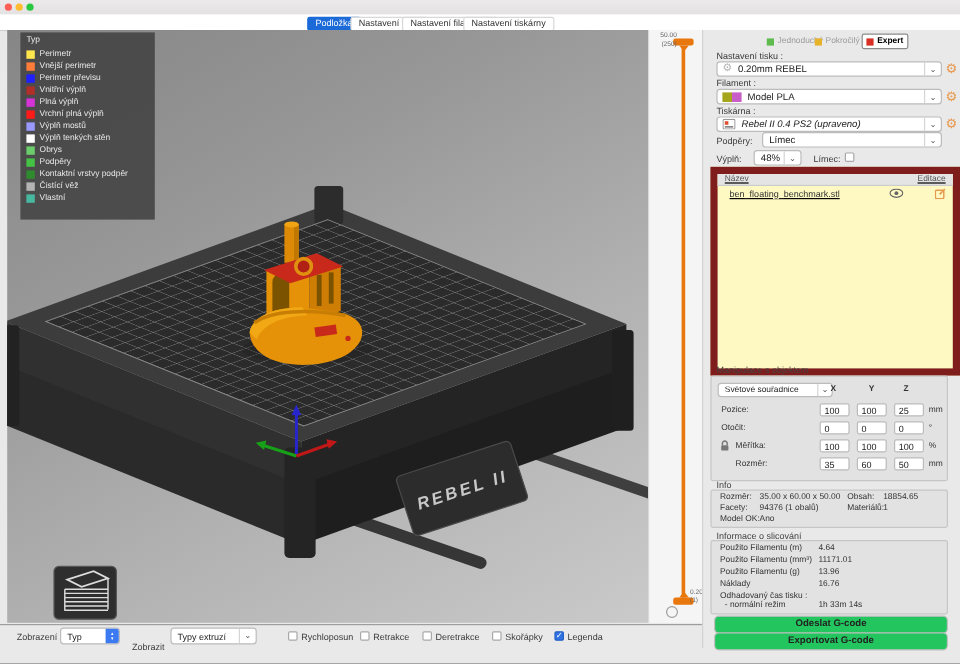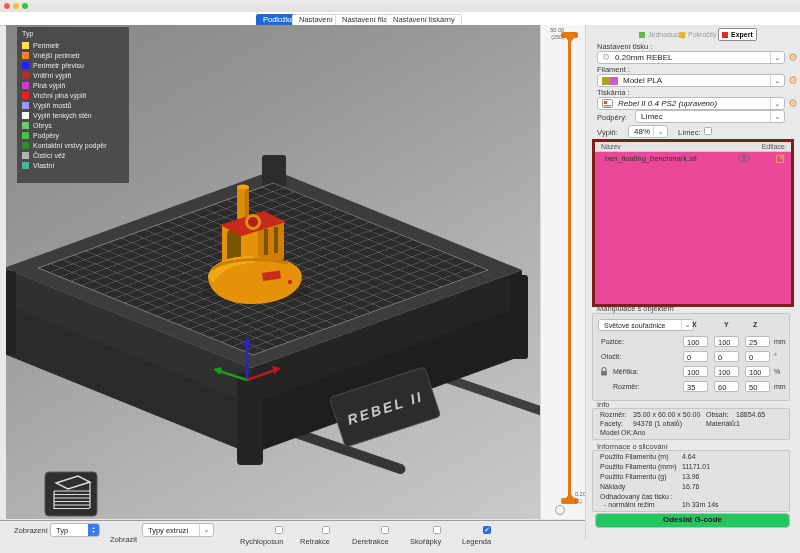--- a/index.html
+++ b/index.html
@@ -45,30 +45,30 @@
   .cb{width:8px;height:8px;background:#FFF;border:1px solid #A8A8A8;border-radius:1.5px;
       display:flex;align-items:center;justify-content:center;font-size:7px;color:#FFF;box-sizing:border-box;}
   .cb.checked{background:#2E72E4;border-color:#2560C4;}
   .panel{background:#E2E2E2;border:1px solid #C6C6C6;border-radius:2px;}
   .inp{background:#FFF;border:1px solid #BBB;border-radius:2px;height:11px;line-height:11px;font-size:7.5px;color:#222;
        padding-left:3px;box-sizing:border-box;}
   .ptitle{font-size:7.5px;color:#444;}
   .kv{font-size:7px;color:#333;white-space:nowrap;}
   .bigbtn{background:#22c55e;border:1px solid #BFBFBF;border-radius:4px;height:13px;line-height:12px;
           text-align:center;font-size:8px;font-weight:bold;color:#222;}
-  .objtable{background:#ec4899;border:3px solid #7f1d1d;}
+  .objtable{background:#fef9c3;border:6px solid #7f1d1d;text-decoration:underline;}
   .objhead{background:#E4E4E4;border-bottom:1px solid #CCC;height:9px;display:flex;justify-content:space-between;
            align-items:center;font-size:7px;color:#555;padding:0 6px;}
   
   #toolbar{left:0;top:520px;width:585px;height:20px;background:#E9E9E9;border-top:1px solid #9E9E9E;}
   #statusbar{left:0;top:540px;width:800px;height:13px;background:#E5E5E5;border-top:1px solid #C2C2C2;}
   .stepper{width:11px;align-self:stretch;background:#3B7AF0;border-radius:0 2px 2px 0;display:flex;flex-direction:column;
            align-items:center;justify-content:center;color:#FFF;font-size:4px;line-height:4px;
            font-family:"DejaVu Sans",sans-serif;}
-  .tb-cb-row{display:flex;align-items:flex-end;gap:3px;flex-direction:column;}
+  .tb-cb-row{display:flex;align-items:flex-start;gap:3px;}
 </style>
 </head>
 <body>
 
 <div id="app">
 
   <div class="abs titlebar">
     <div class="abs tl" style="left:4px;background:#FF5F57;"></div>
     <div class="abs tl" style="left:13px;background:#FEBC2E;"></div>
     <div class="abs tl" style="left:22px;background:#28C840;"></div>
@@ -371,20 +371,21 @@
   <div class="abs kv" style="left:682px;top:463px;">11171.01</div>
   <div class="abs kv" style="left:600px;top:473px;">Použito Filamentu (g)</div>
   <div class="abs kv" style="left:682px;top:473px;">13.96</div>
   <div class="abs kv" style="left:600px;top:483px;">Náklady</div>
   <div class="abs kv" style="left:682px;top:483px;">16.76</div>
   <div class="abs kv" style="left:600px;top:493px;">Odhadovaný čas tisku :</div>
   <div class="abs kv" style="left:604px;top:501px;">- normální režim</div>
   <div class="abs kv" style="left:682px;top:501px;">1h 33m 14s</div>
 
   <div class="abs bigbtn" style="left:595px;top:513px;width:193px;">Odeslat G-code</div>
+  <div class="abs bigbtn" style="left:595px;top:527px;width:193px;">Exportovat G-code</div>
 
   <div id="toolbar" class="abs"></div>
   <div class="abs lbl" style="left:14px;top:526px;">Zobrazení</div>
   <div class="abs combo" style="left:50px;top:523px;width:50px;height:14px;">
     <span class="txt" style="font-size:7.5px;">Typ</span>
     <span class="stepper">
         <span>▴</span>
         <span>▾</span>
       </span>
   </div>

